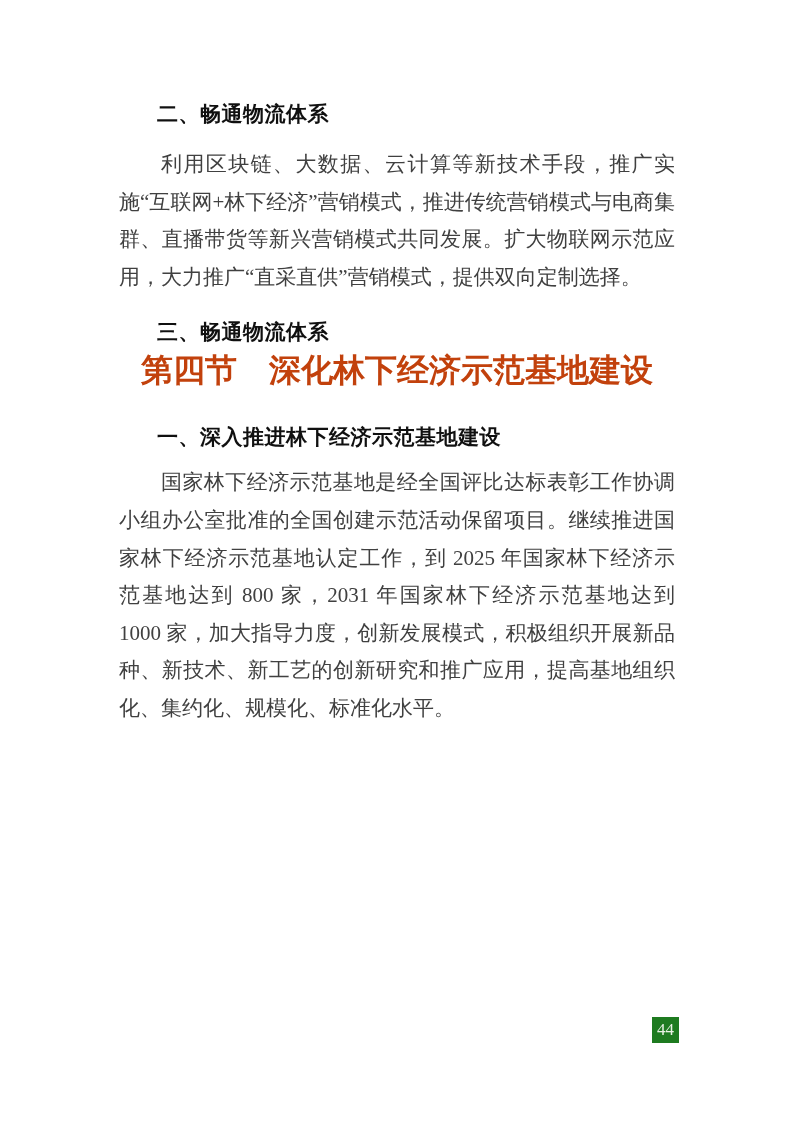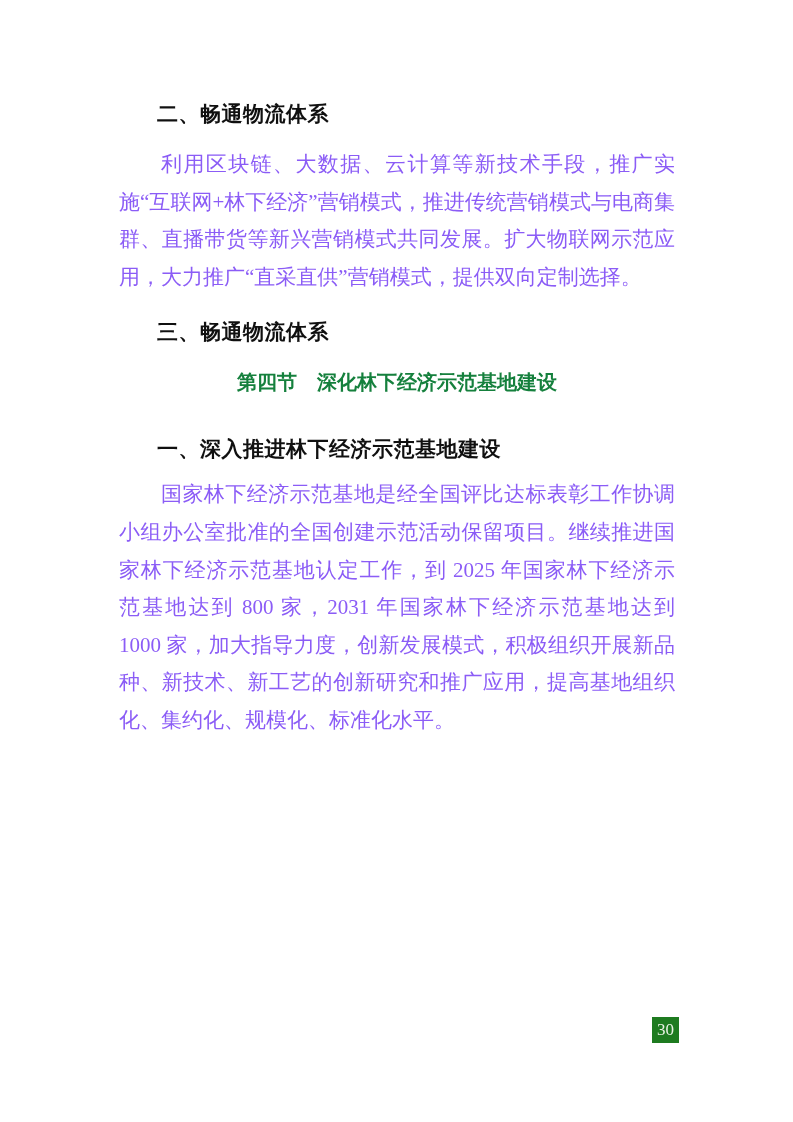--- a/index.html
+++ b/index.html
@@ -31,33 +31,33 @@
     color: #101010;
     letter-spacing: 0.5px;
   }
   .body-para {
     margin: 0;
     font-family: "Liberation Serif", "DejaVu Serif", serif;
     font-size: 21px;
     line-height: 37.6px;
     text-align: justify;
     text-indent: 42px;
-    color: #8b5cf6;
+    color: #404040;
   }
   .para-1 { margin-top: 19px; }
   .heading-2 { margin-top: 23px; }
   .para-2 { margin-top: 19px; }
   .section-title {
-    margin: 20px 0 0 0;
+    margin: 8px 0 0 0;
     font-family: "Liberation Serif", "DejaVu Serif", serif;
     font-weight: bold;
-    font-size: 20px;
+    font-size: 32px;
     line-height: 34px;
     text-align: center;
-    color: #15803d;
+    color: #c2410c;
   }
   .heading-3 { margin-top: 37px; }
   .para-3 { margin-top: 14px; }
   .page-number {
     position: absolute;
     left: 652px;
     top: 1017px;
     width: 27px;
     height: 26px;
     font-family: "Liberation Serif", "DejaVu Serif", serif;
@@ -80,14 +80,14 @@
 
 
     <h1 class="section-title">第四节　深化林下经济示范基地建设</h1>
 
     <h2 class="sub-heading heading-3">一、深入推进林下经济示范基地建设</h2>
 
     <p class="body-para para-3">国家林下经济示范基地是经全国评比达标表彰工作协调小组办公室批准的全国创建示范活动保留项目。继续推进国家林下经济示范基地认定工作，到 2025 年国家林下经济示范基地达到 800 家，2031 年国家林下经济示范基地达到 1000 家，加大指导力度，创新发展模式，积极组织开展新品种、新技术、新工艺的创新研究和推广应用，提高基地组织化、集约化、规模化、标准化水平。</p>
 
   </div>
 
-  <div class="page-number" style="background-color: rgb(30, 123, 32); color: rgb(233, 242, 228);">30</div>
+  <div class="page-number" style="background-color: rgb(30, 123, 32); color: rgb(233, 242, 228);">44</div>
 </div>
 
 </body></html>

